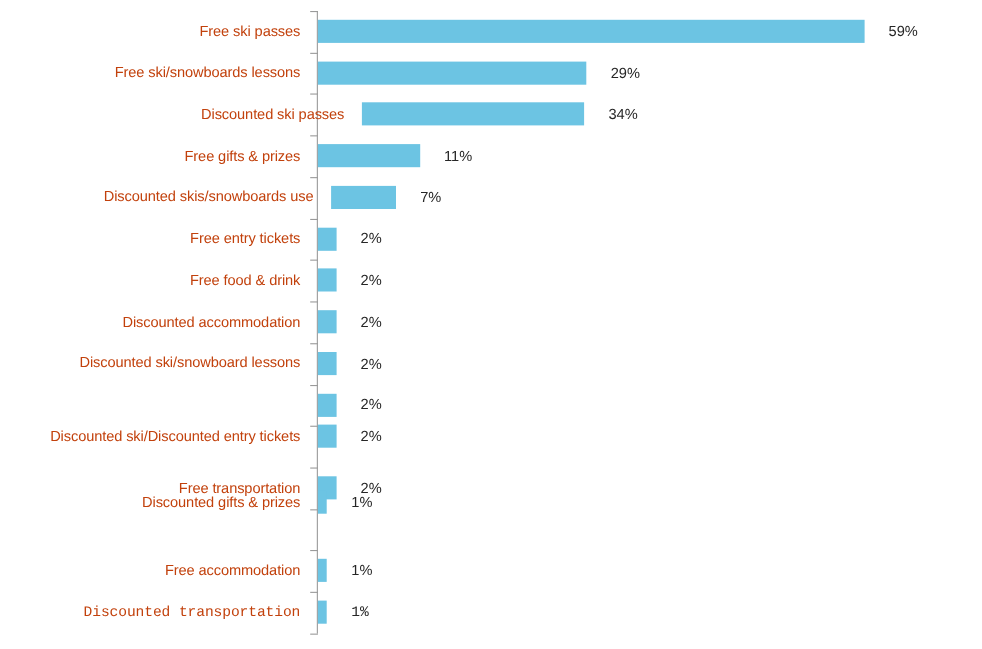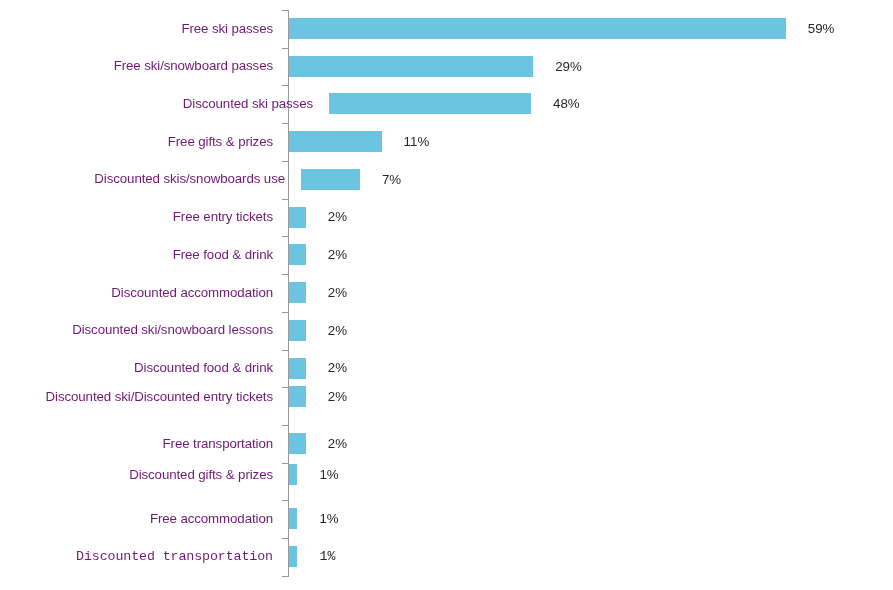--- a/index.html
+++ b/index.html
@@ -57,21 +57,21 @@
     display: flex;
     align-items: center;
   }
 
   .cat-label {
     position: absolute;
     right: 620px;      
     width: 270px;
     text-align: right;
     font-size: 13.3px;
-    color: #701a75;
+    color: #c2410c;
     line-height: 1.1;
     white-space: nowrap;
     letter-spacing: -0.1px;
   }
 
   .bar-wrap {
     position: absolute;
     left: 289px;
     height: 21px;
     top: 8px;
@@ -119,31 +119,31 @@
       </div>
     <div id="rows">
         <div class="bar-row" style="top: 10px;">
           <div class="cat-label">Free ski passes</div>
           <div class="bar-wrap">
             <div class="bar" style="width: 496.78px; background: rgb(108, 196, 227);"></div>
             <div class="bar-value">59%</div>
           </div>
         </div>
         <div class="bar-row" style="top: 47.73px;">
-          <div class="cat-label">Free ski/snowboard passes</div>
+          <div class="cat-label">Free ski/snowboards lessons</div>
           <div class="bar-wrap">
             <div class="bar" style="width: 244.18px; background: rgb(108, 196, 227);"></div>
             <div class="bar-value">29%</div>
           </div>
         </div>
         <div class="bar-row" style="top: 85.46px; margin-left: 40px;">
           <div class="cat-label">Discounted ski passes</div>
           <div class="bar-wrap">
             <div class="bar" style="width: 202.08px; background: rgb(108, 196, 227);"></div>
-            <div class="bar-value">48%</div>
+            <div class="bar-value">34%</div>
           </div>
         </div>
         <div class="bar-row" style="top: 123.19px;">
           <div class="cat-label">Free gifts &amp; prizes</div>
           <div class="bar-wrap">
             <div class="bar" style="width: 92.62px; background: rgb(108, 196, 227);"></div>
             <div class="bar-value">11%</div>
           </div>
         </div>
         <div class="bar-row" style="top: 160.92px; margin-left: 12px;">
@@ -175,41 +175,40 @@
           </div>
         </div>
         <div class="bar-row" style="top: 311.84px;">
           <div class="cat-label">Discounted ski/snowboard lessons</div>
           <div class="bar-wrap">
             <div class="bar" style="width: 16.84px; background: rgb(108, 196, 227);"></div>
             <div class="bar-value">2%</div>
           </div>
         </div>
         <div class="bar-row" style="top: 349.57px;">
-          <div class="cat-label">Discounted food &amp; drink</div>
           <div class="bar-wrap">
             <div class="bar" style="width: 16.84px; background: rgb(108, 196, 227);"></div>
             <div class="bar-value">2%</div>
           </div>
         </div>
         <div class="bar-row" style="top: 378px;">
           <div class="cat-label">Discounted ski/Discounted entry tickets</div>
           <div class="bar-wrap">
             <div class="bar" style="width: 16.84px; background: rgb(108, 196, 227);"></div>
             <div class="bar-value">2%</div>
           </div>
         </div>
         <div class="bar-row" style="top: 425.03px;">
           <div class="cat-label">Free transportation</div>
           <div class="bar-wrap">
             <div class="bar" style="width: 16.84px; background: rgb(108, 196, 227);"></div>
             <div class="bar-value">2%</div>
           </div>
         </div>
-        <div class="bar-row" style="top: 456px;">
+        <div class="bar-row" style="top: 438px;">
           <div class="cat-label">Discounted gifts &amp; prizes</div>
           <div class="bar-wrap">
             <div class="bar" style="width: 8.42px; background: rgb(108, 196, 227);"></div>
             <div class="bar-value">1%</div>
           </div>
         </div>
         <div class="bar-row" style="top: 500.49px;">
           <div class="cat-label">Free accommodation</div>
           <div class="bar-wrap">
             <div class="bar" style="width: 8.42px; background: rgb(108, 196, 227);"></div>

